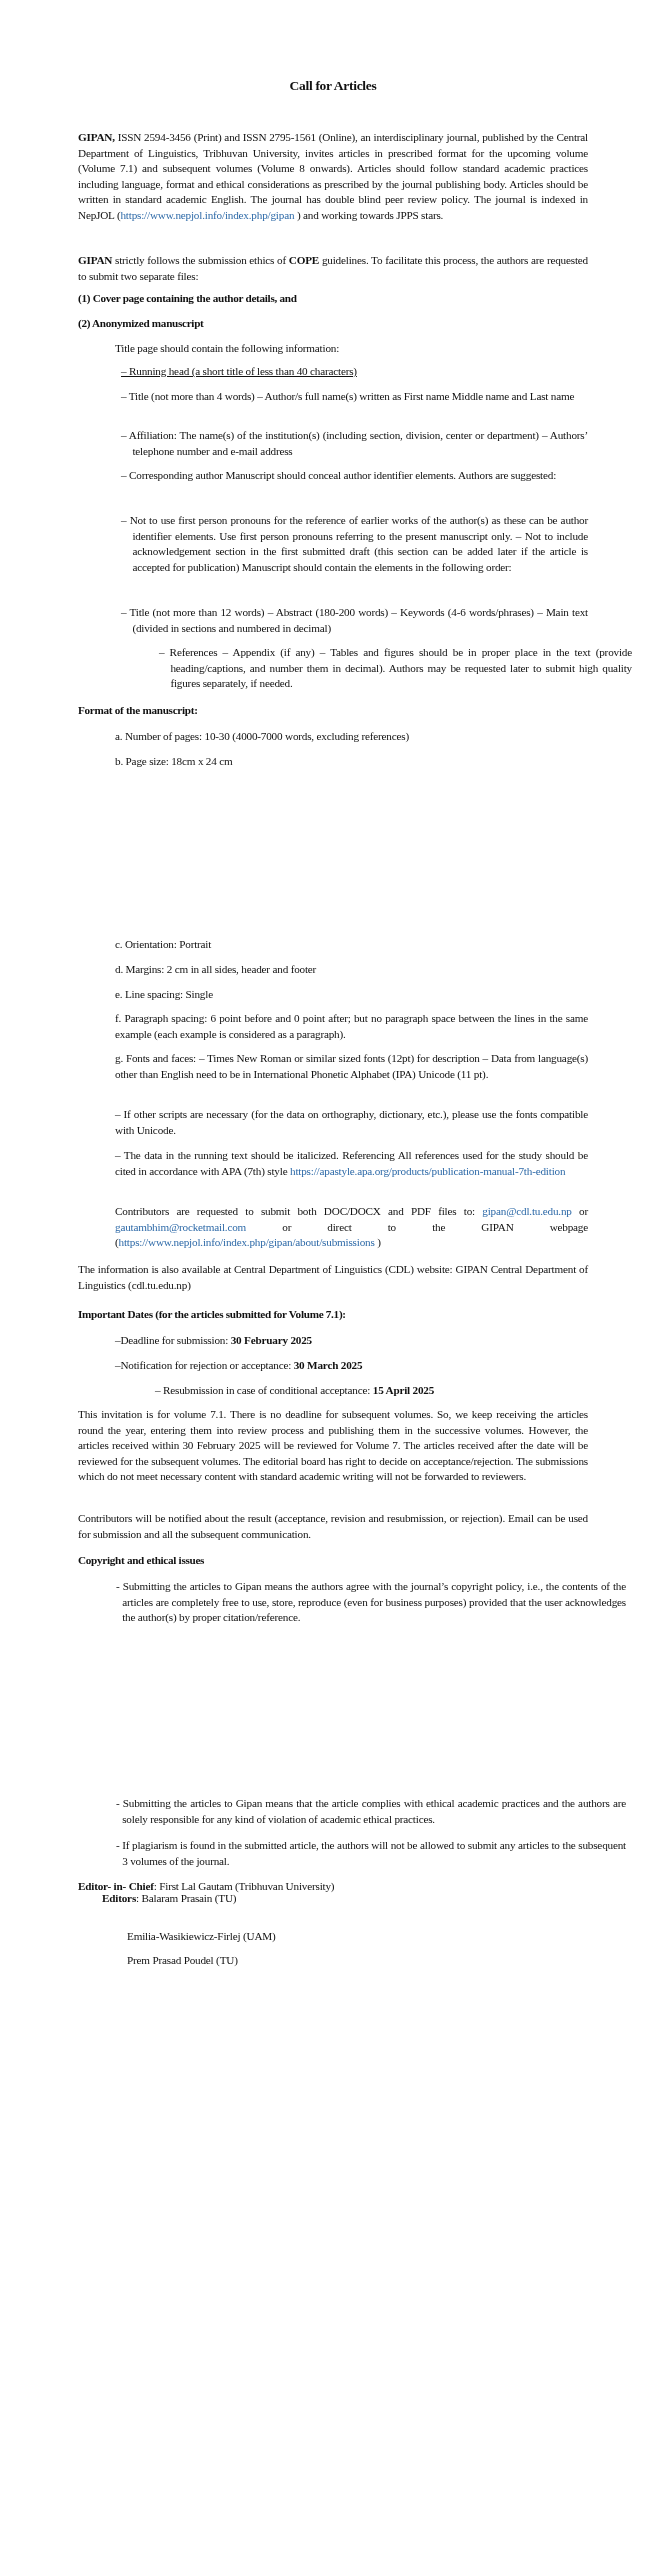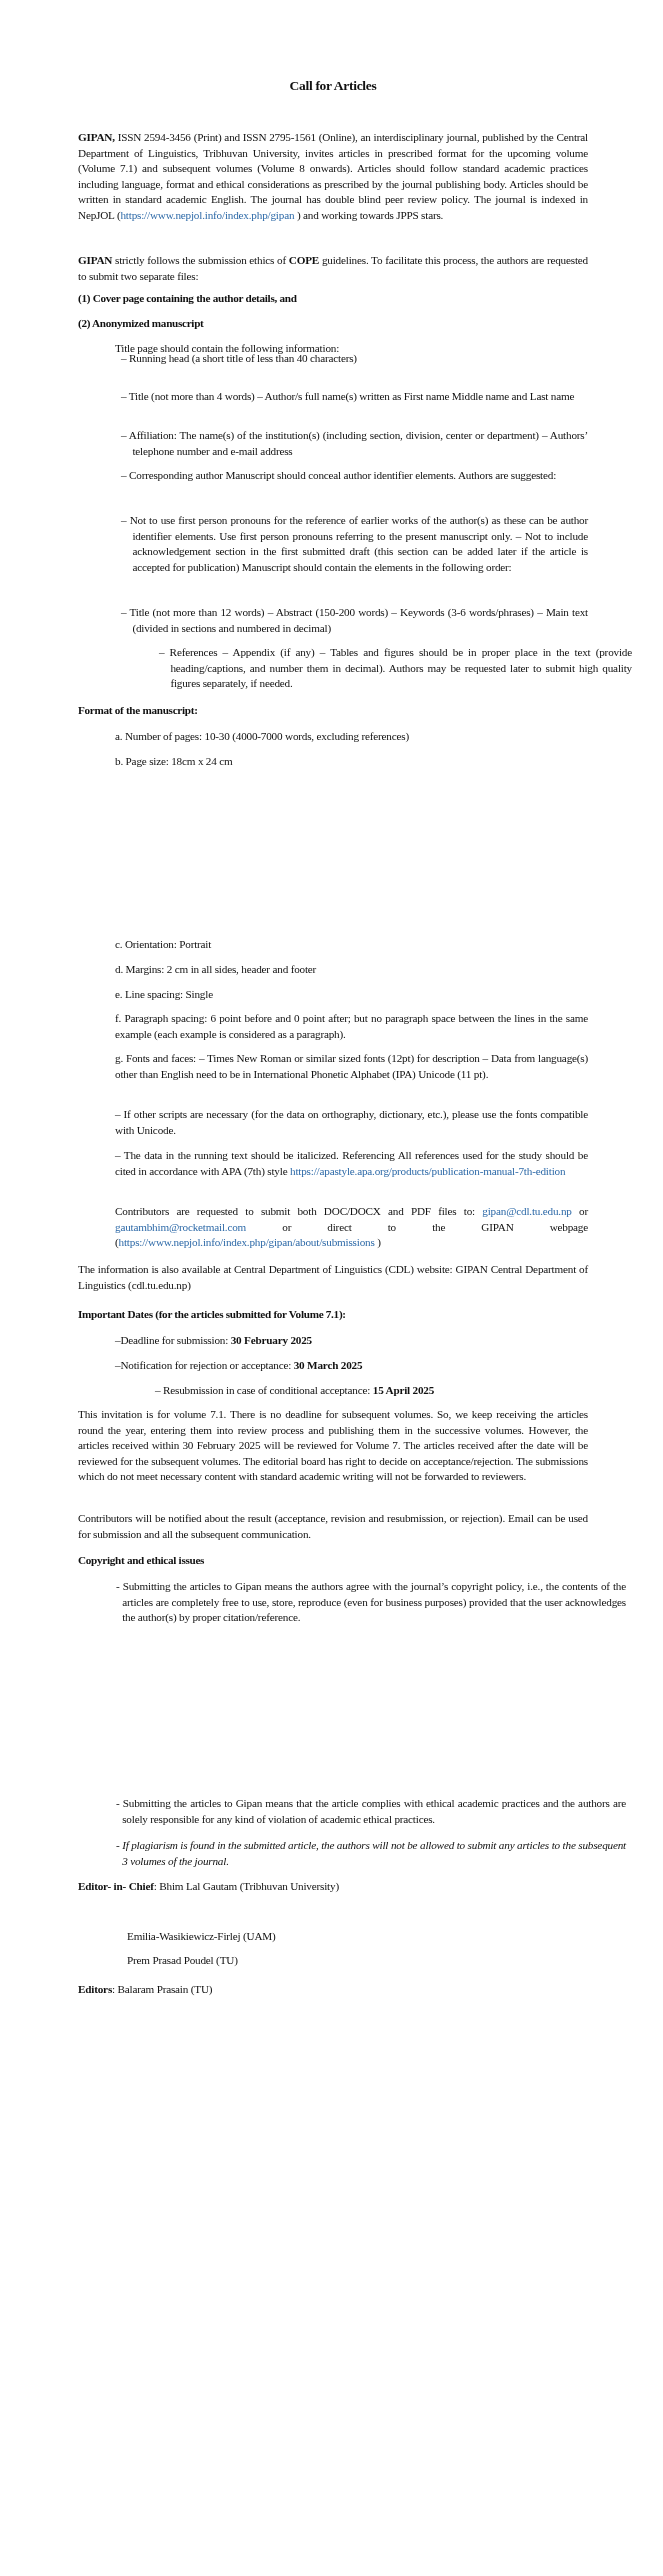--- a/index.html
+++ b/index.html
@@ -32,26 +32,26 @@
 
   <div class="p" style="top:130px;"><span class="b">GIPAN,</span><span> ISSN 2594-3456 (Print) and ISSN 2795-1561 (Online), an interdisciplinary journal, published by the Central Department of Linguistics, Tribhuvan University, invites articles in prescribed format for the upcoming volume (Volume 7.1) and subsequent volumes (Volume 8 onwards). Articles should follow standard academic practices including language, format and ethical considerations as prescribed by the journal publishing body. Articles should be written in standard academic English. The journal has double blind peer review policy. The journal is indexed in NepJOL (</span><a>https://www.nepjol.info/index.php/gipan</a><span> ) and working towards JPPS stars.</span></div>
 
   <div class="p" style="top:253px;"><span class="b">GIPAN</span><span> strictly follows the submission ethics of </span><span class="b">COPE</span><span> guidelines. To facilitate this process, the authors are requested to submit two separate files:</span></div>
 
   <div class="h" style="top:292px;">(1) Cover page containing the author details, and</div>
   <div class="h" style="top:317px;">(2) Anonymized manuscript</div>
 
   <div class="p ind" style="top:341px;">Title page should contain the following information:</div>
 
-  <div class="p dash" style="top:351px;">– Running head (a short title of less than 40 characters)</div>
+  <div class="p dash" style="top:364px;text-decoration:underline;">– Running head (a short title of less than 40 characters)</div>
   <div class="p dash" style="top:389px;">– Title (not more than 4 words) – Author/s full name(s) written as First name Middle name and Last name</div>
   <div class="p dash" style="top:428px;">– Affiliation: The name(s) of the institution(s) (including section, division, center or department) – Authors’ telephone number and e-mail address</div>
   <div class="p dash" style="top:468px;">– Corresponding author Manuscript should conceal author identifier elements. Authors are suggested:</div>
   <div class="p dash" style="top:513px;">– Not to use first person pronouns for the reference of earlier works of the author(s) as these can be author identifier elements. Use first person pronouns referring to the present manuscript only. – Not to include acknowledgement section in the first submitted draft (this section can be added later if the article is accepted for publication) Manuscript should contain the elements in the following order:</div>
-  <div class="p dash" style="top:605px;">– Title (not more than 12 words) – Abstract (150-200 words) – Keywords (3-6 words/phrases) – Main text (divided in sections and numbered in decimal)</div>
+  <div class="p dash" style="top:605px;">– Title (not more than 12 words) – Abstract (180-200 words) – Keywords (4-6 words/phrases) – Main text (divided in sections and numbered in decimal)</div>
   <div class="p dash2" style="top:645px;margin-left:44px;">– References – Appendix (if any) – Tables and figures should be in proper place in the text (provide heading/captions, and number them in decimal). Authors may be requested later to submit high quality figures separately, if needed.</div>
 
   <div class="h" style="top:704px;">Format of the manuscript:</div>
 
   <div class="p letter" style="top:729px;">a. Number of pages: 10-30 (4000-7000 words, excluding references)</div>
   <div class="p letter" style="top:754px;">b. Page size: 18cm x 24 cm</div>
   <div class="p letter" style="top:937px;">c. Orientation: Portrait</div>
   <div class="p letter" style="top:962px;">d. Margins: 2 cm in all sides, header and footer</div>
   <div class="p letter" style="top:987px;">e. Line spacing: Single</div>
   <div class="p letter" style="top:1011px;">f. Paragraph spacing: 6 point before and 0 point after; but no paragraph space between the lines in the same example (each example is considered as a paragraph).</div>
@@ -70,22 +70,22 @@
   <div class="p ind" style="top:1383px;margin-left:40px;"><span>– Resubmission in case of conditional acceptance: </span><span class="b">15 April 2025</span></div>
 
   <div class="p" style="top:1407px;"> This invitation is for volume 7.1. There is no deadline for subsequent volumes. So, we keep receiving the articles round the year, entering them into review process and publishing them in the successive volumes. However, the articles received within 30 February 2025 will be reviewed for Volume 7. The articles received after the date will be reviewed for the subsequent volumes. The editorial board has right to decide on acceptance/rejection. The submissions which do not meet necessary content with standard academic writing will not be forwarded to reviewers.</div>
 
   <div class="p" style="top:1511px;">Contributors will be notified about the result (acceptance, revision and resubmission, or rejection). Email can be used for submission and all the subsequent communication.</div>
 
   <div class="h" style="top:1554px;">Copyright and ethical issues</div>
 
   <div class="p hang" style="top:1579px;">- Submitting the articles to Gipan means the authors agree with the journal’s copyright policy, i.e., the contents of the articles are completely free to use, store, reproduce (even for business purposes) provided that the user acknowledges the author(s) by proper citation/reference.</div>
   <div class="p hang" style="top:1796px;">- Submitting the articles to Gipan means that the article complies with ethical academic practices and the authors are solely responsible for any kind of violation of academic ethical practices.</div>
-  <div class="p hang" style="top:1838px;font-style:italic;">- If plagiarism is found in the submitted article, the authors will not be allowed to submit any articles to the subsequent 3 volumes of the journal.</div>
+  <div class="p hang" style="top:1838px;">- If plagiarism is found in the submitted article, the authors will not be allowed to submit any articles to the subsequent 3 volumes of the journal.</div>
 
-  <div class="p" style="top:1879px;"><span class="b">Editor- in- Chief</span><span>: Bhim Lal Gautam (Tribhuvan University)</span></div>
+  <div class="p" style="top:1879px;"><span class="b">Editor- in- Chief</span><span>: First Lal Gautam (Tribhuvan University)</span></div>
 
-  <div class="p" style="top:1982px;"><span class="b">Editors</span><span>: Balaram Prasain (TU)</span></div>
+  <div class="p" style="top:1891px;margin-left:24px;"><span class="b">Editors</span><span>: Balaram Prasain (TU)</span></div>
   <div class="p" style="top:1929px; left:49px; width:461px;">Emilia-Wasikiewicz-Firlej (UAM)</div>
   <div class="p" style="top:1953px; left:49px; width:461px;">Prem Prasad Poudel (TU)</div>
 
 </div>
 
 
 </body></html>

